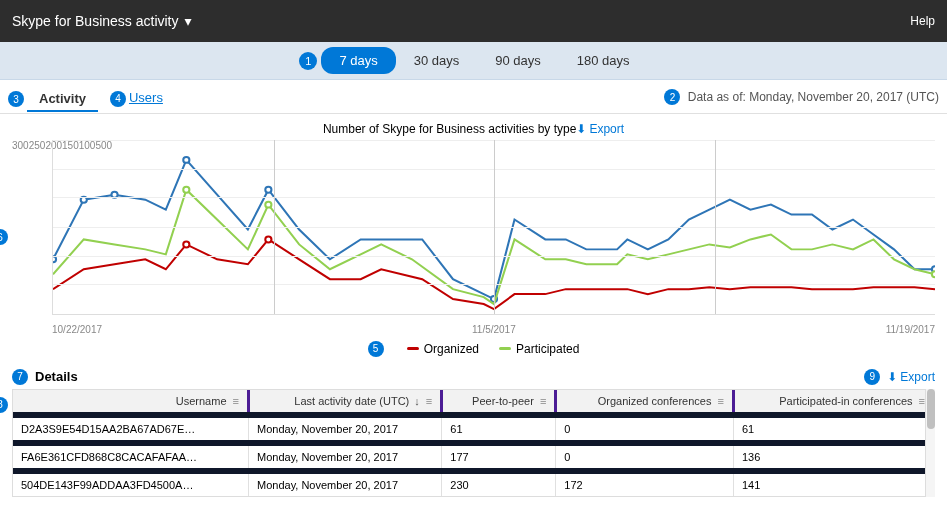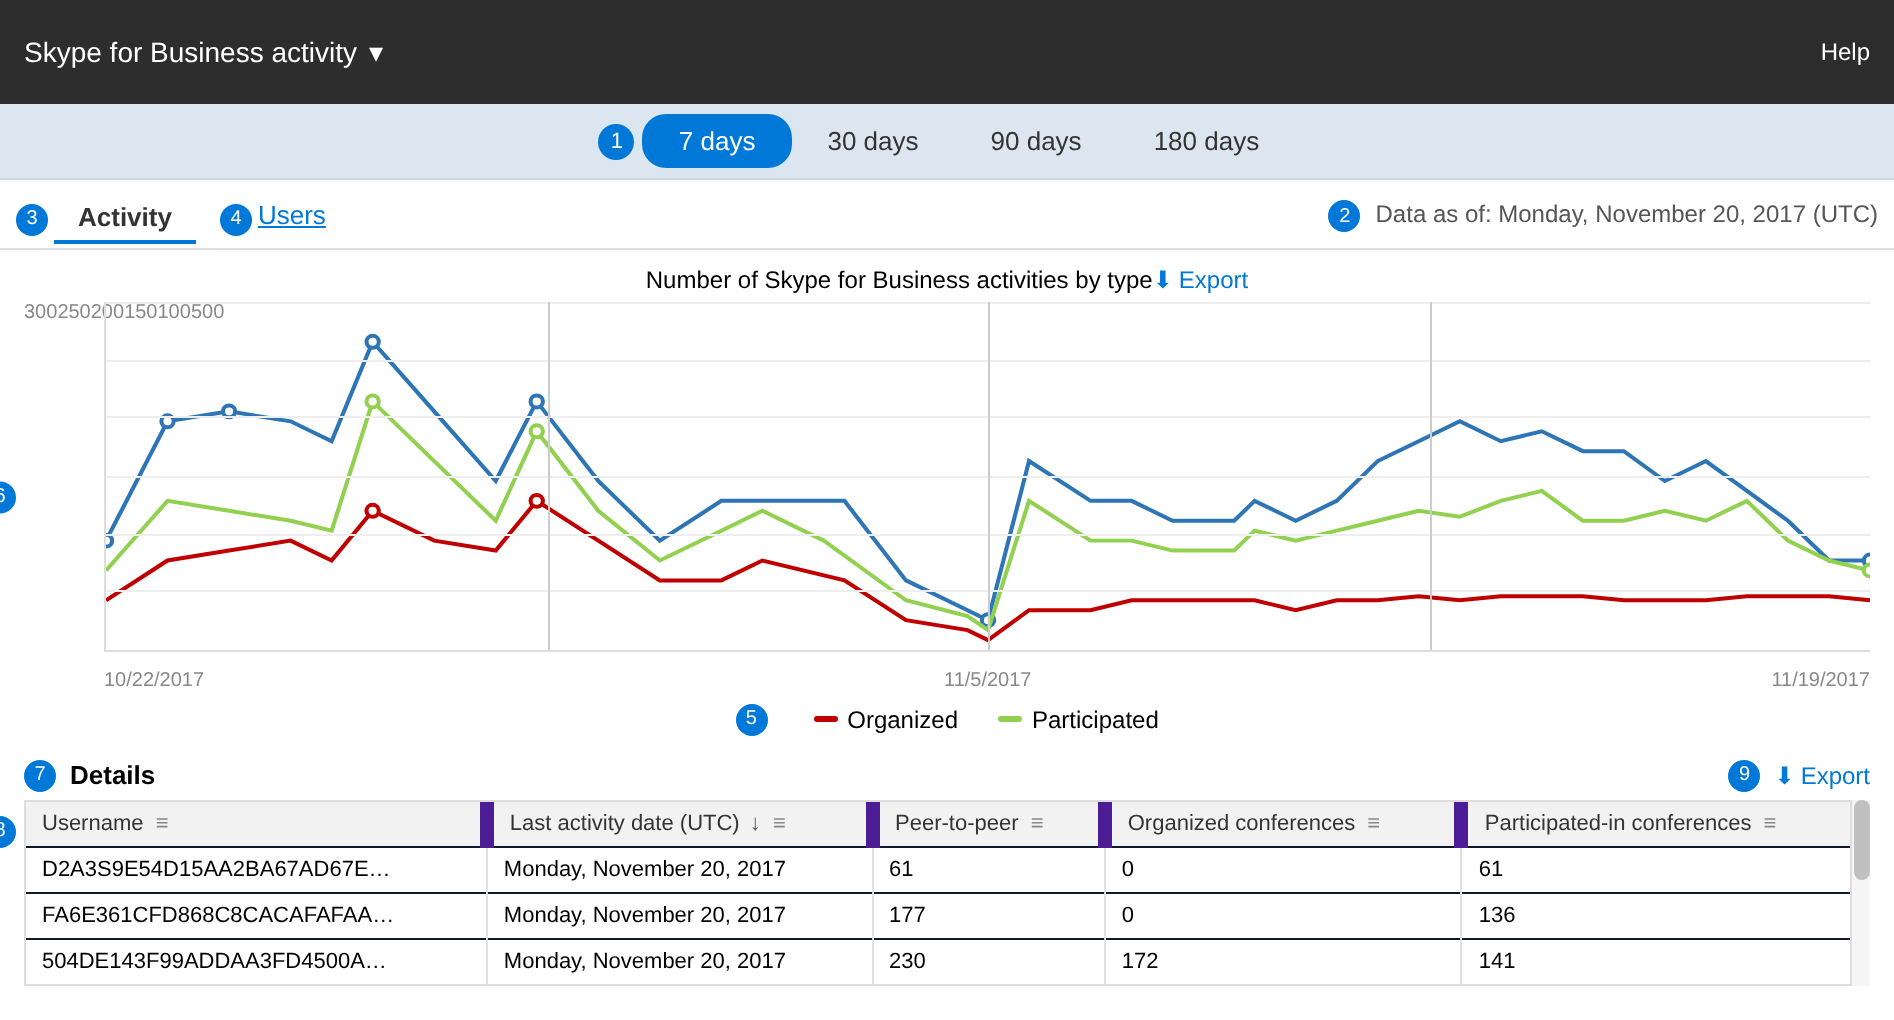--- a/index.html
+++ b/index.html
@@ -2,21 +2,21 @@
 <html><head>
   <meta charset="utf-8">
   <style>
     * { box-sizing: border-box; margin: 0; padding: 0; }
     body { font-family: 'Segoe UI', Arial, sans-serif; font-size: 12px; background: #fff; width: 947px; height: 510px; overflow: hidden; }
 
     
     .header {
       background: #2d2d2d;
       color: #fff;
-      height: 52px;
+      height: 42px;
       display: flex;
       align-items: center;
       justify-content: space-between;
       padding: 0 12px;
     }
     .header-title { font-size: 14px; display: flex; align-items: center; gap: 6px; }
 
     
     .time-bar {
       background: #dce6f0;
@@ -157,31 +157,31 @@
     }
     .details-title-wrapper { display: flex; align-items: center; gap: 4px; }
     .details-title { font-size: 13px; font-weight: 600; }
 
     
     .table-wrapper { overflow: hidden; border: 1px solid #ddd; }
     table { width: 100%; border-collapse: collapse; font-size: 12px; }
     thead tr { background: #f2f2f2; }
     th {
       padding: 5px 8px;
-      text-align: left;
+      text-align: right;
       font-weight: 500;
-      border-right: 7px solid #4c1d95;
+      border-right: 3px solid #4c1d95;
       white-space: nowrap;
       font-size: 11px;
       color: #333;
     }
     td {
       padding: 5px 8px;
       border-right: 1px solid #e0e0e0;
-      border-top: 1px solid #0f172a;
+      border-top: 6px solid #0f172a;
       white-space: nowrap;
       font-size: 11px;
     }
     .col-icon { color: #888; font-size: 11px; margin-left: 3px; }
     .sort-icon { color: #555; margin-left: 2px; }
 
     
     .scroll-bar {
       position: absolute;
       right: 0;

